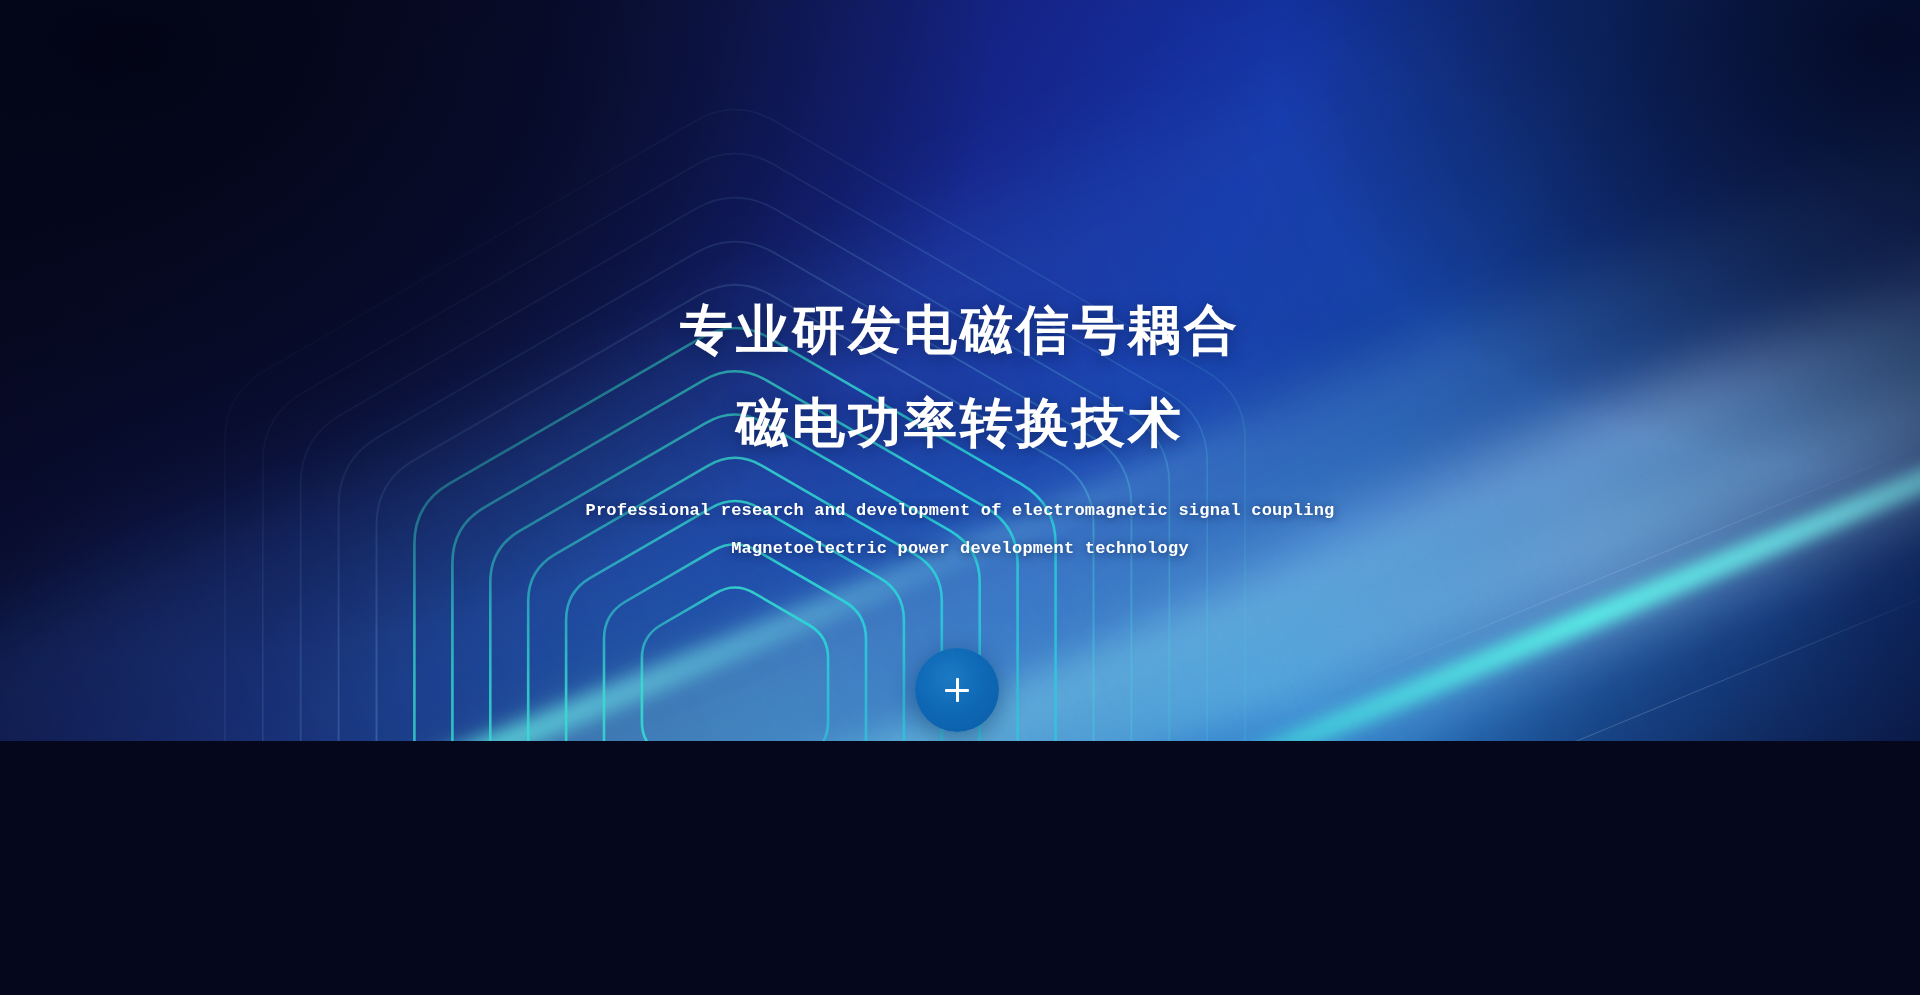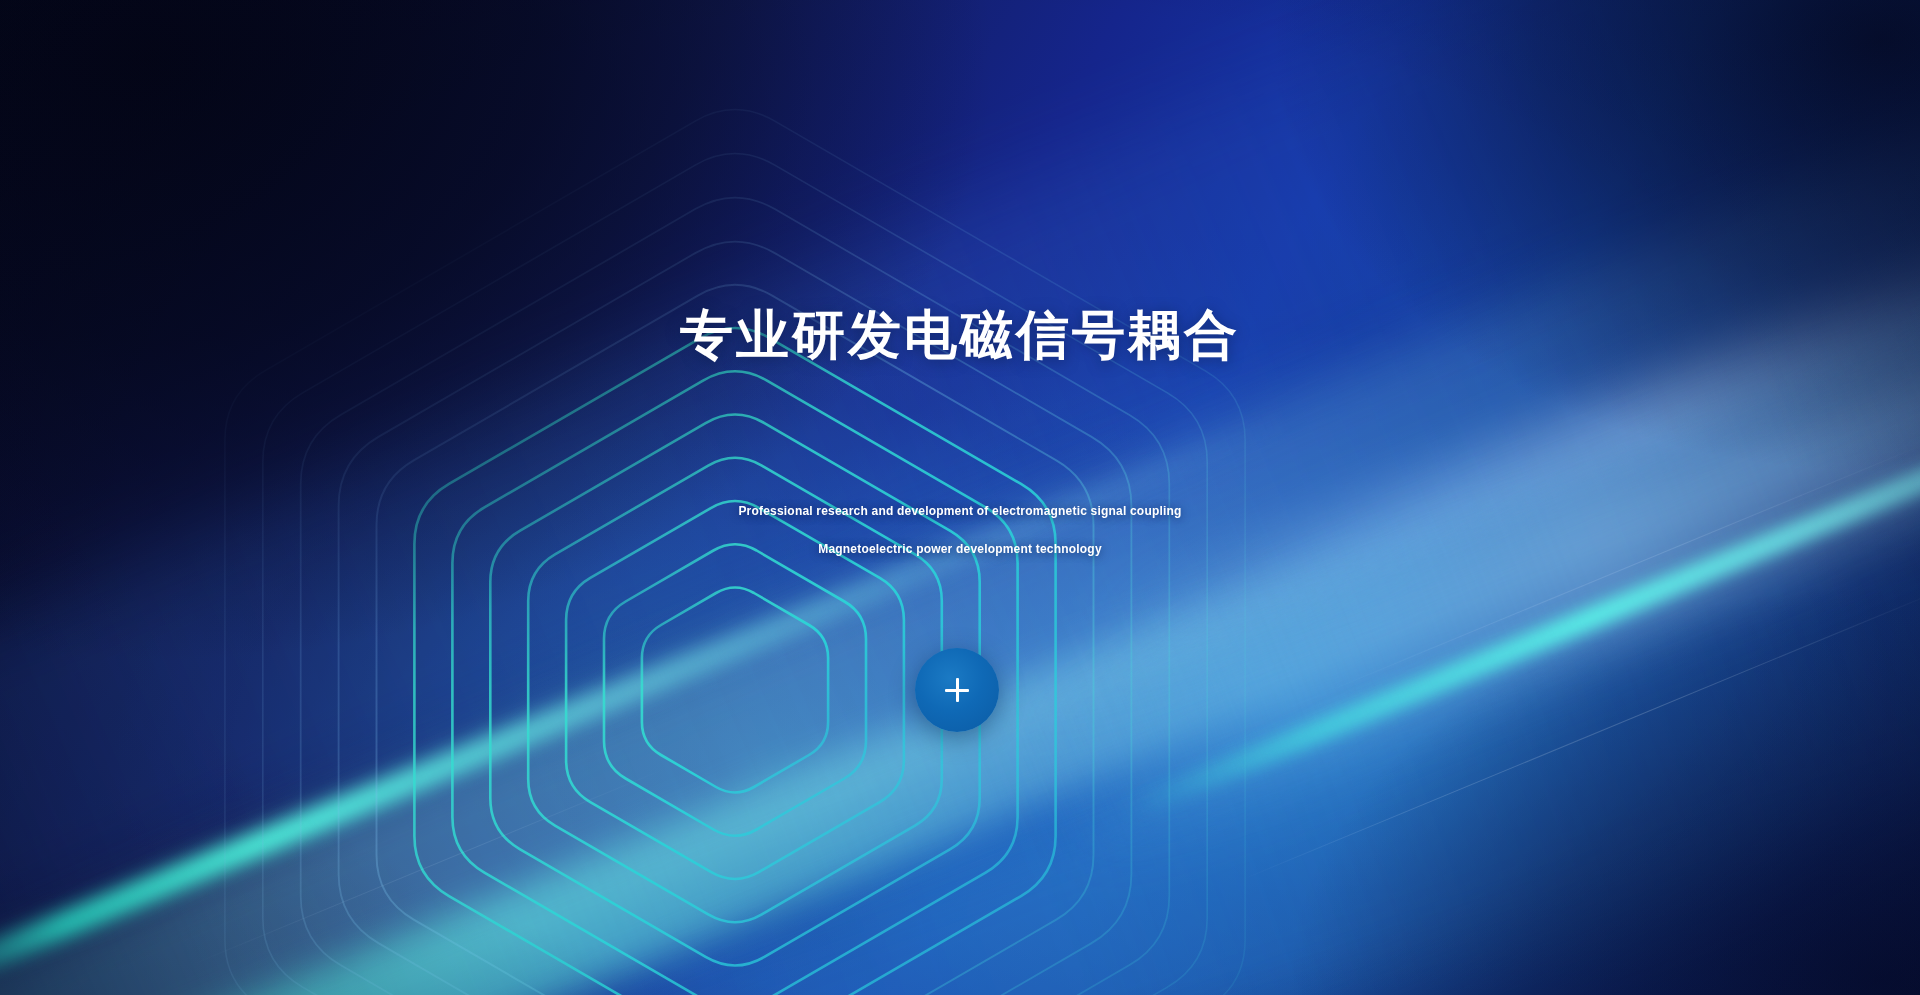--- a/index.html
+++ b/index.html
@@ -3,23 +3,23 @@
 <meta charset="utf-8">
 <style>
   html, body {
     margin: 0;
     padding: 0;
     background: #05071c;
   }
   #stage {
     position: relative;
     width: 1920px;
-    height: 995px;
+    height: 741px;
     overflow: hidden;
-    font-family: Liberation Sans, sans-serif;
+    font-family: Liberation Mono, monospace;
     background: #0a0f33;
   }
 
   
   .layer { position: absolute; inset: 0; pointer-events: none; }
 
   
   .bg-base {
     background:
       linear-gradient(118deg,
@@ -212,21 +212,21 @@
     color: #ffffff;
     font-size: 53px;
     line-height: 93px;
     font-weight: 700;
     letter-spacing: 3px;
     text-shadow: 0 2px 14px rgba(10,25,70,0.55);
   }
   .subtitle-block { position: absolute; left: 0; top: 492px; width: 1920px; }
   .subtitle-line {
     color: #ffffff;
-    font-size: 12px;
+    font-size: 17px;
     line-height: 38px;
     font-weight: 600;
     letter-spacing: 0.2px;
     text-shadow: 0 1px 8px rgba(8,20,60,0.6);
   }
 
   
   .plus-btn {
     position: absolute;
     left: 915px; top: 648px;
@@ -317,20 +317,21 @@
 
   <div class="layer bg-dark-topleft"></div>
   <div class="layer bg-dark-topright"></div>
   <div class="layer bg-dark-bottomright"></div>
   <div class="layer vignette"></div>
 
   <div class="content">
 
     <div class="title-block">
       <div class="title-line">专业研发电磁信号耦合</div>
+      <div class="title-line">磁电功率转换技术</div>
     </div>
 
     <div class="subtitle-block">
       <div class="subtitle-line">Professional research and development of electromagnetic signal coupling</div>
       <div class="subtitle-line">Magnetoelectric power development technology</div>
     </div>
 
   </div>
 
   <button class="plus-btn" aria-label="expand">

